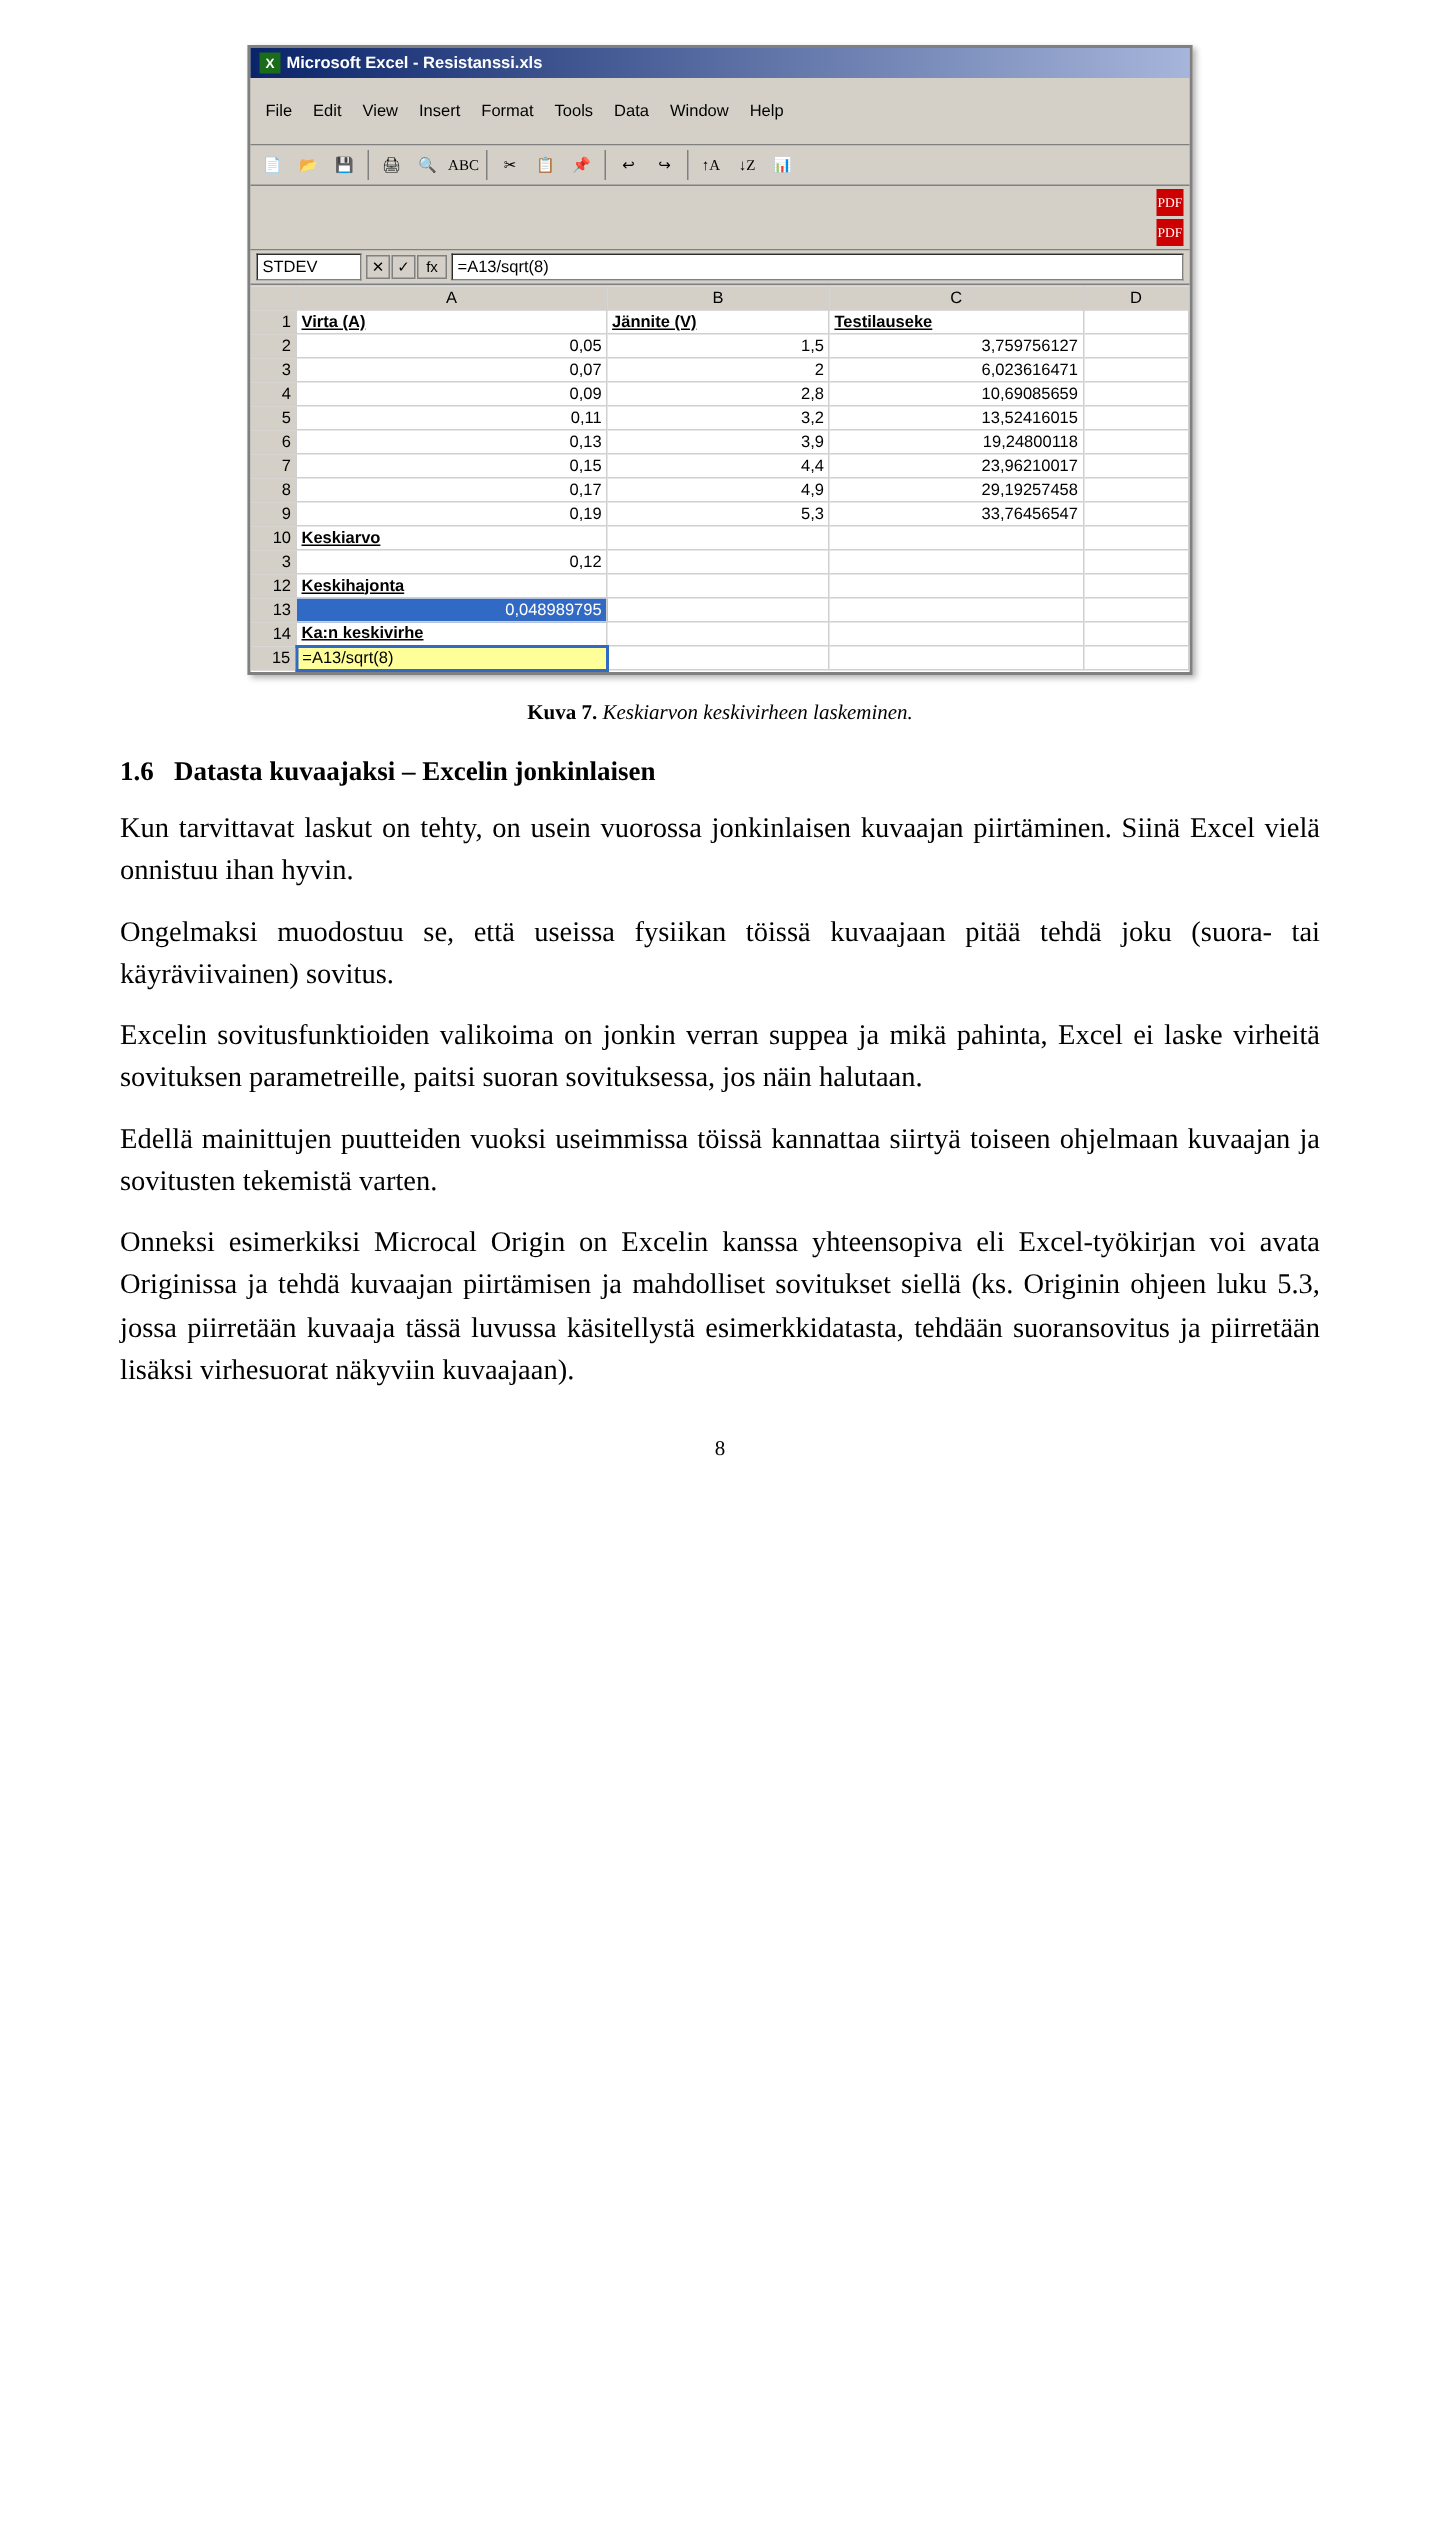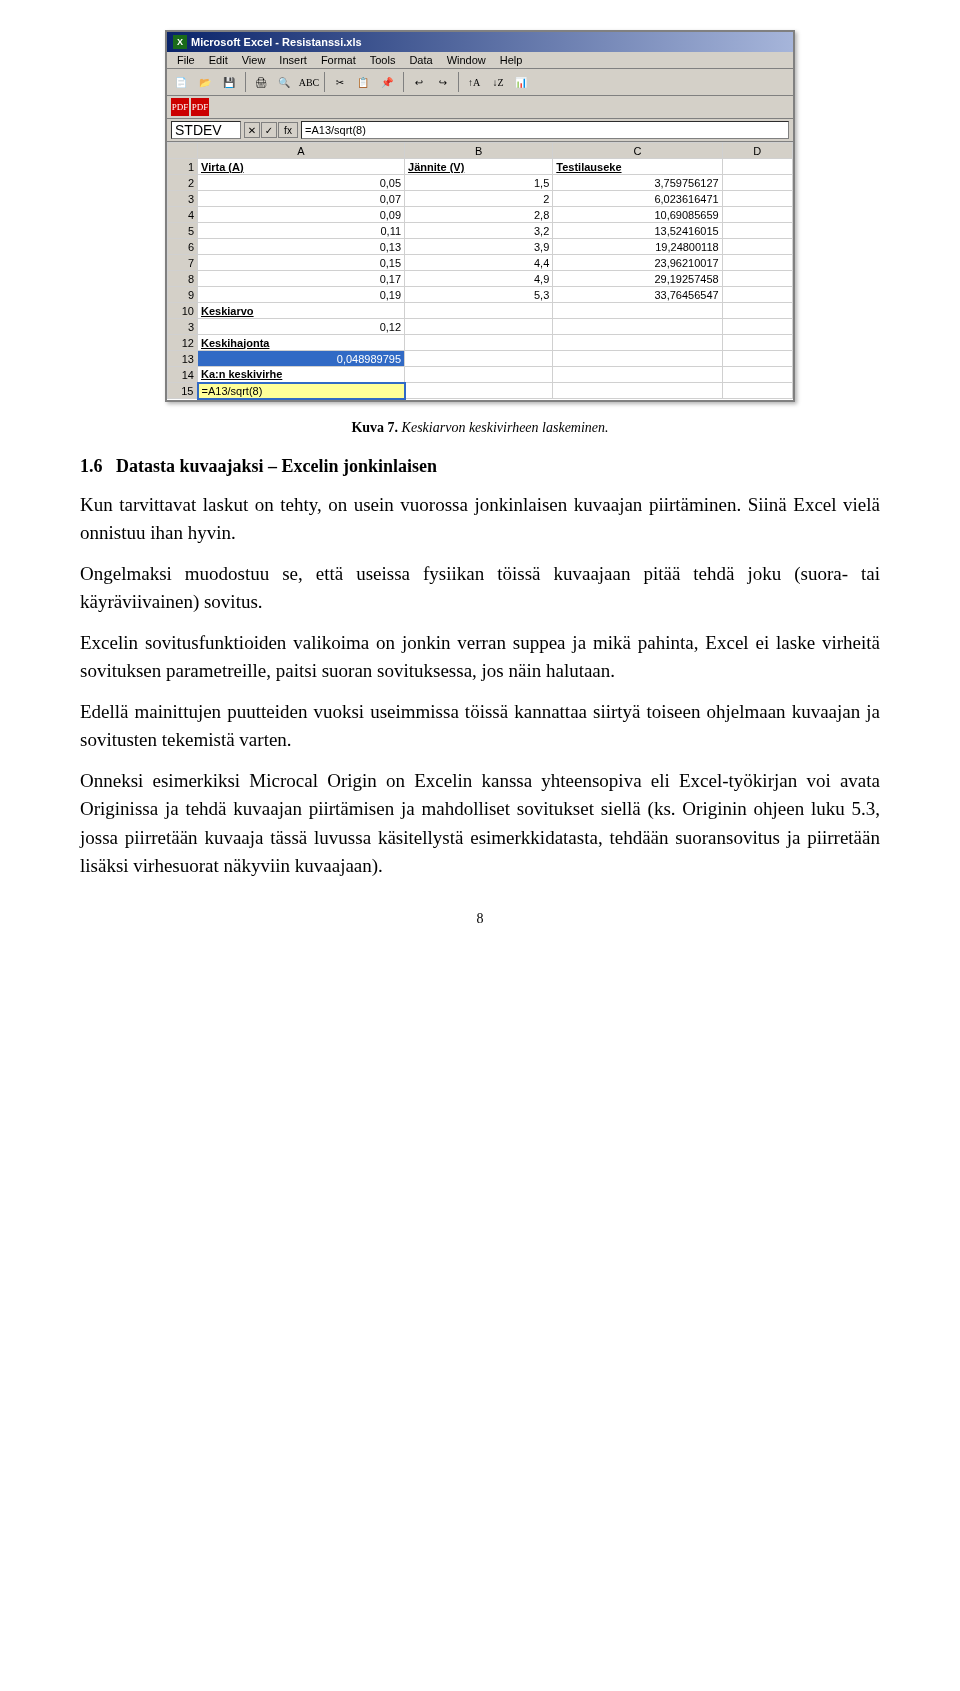--- a/index.html
+++ b/index.html
@@ -42,21 +42,21 @@
       font-size: 9px;
       text-align: center;
       line-height: 14px;
       color: white;
     }
 
     .excel-menubar {
       background: #d4d0c8;
       font-family: Arial, sans-serif;
       font-size: 11px;
-      padding: 0 4px;
+      padding: 14px 4px;
       display: flex;
       gap: 2px;
       border-bottom: 1px solid #808080;
     }
 
     .excel-menubar span {
       padding: 2px 6px;
       cursor: pointer;
     }
 
@@ -82,39 +82,40 @@
     }
     .toolbar-sep { width: 1px; height: 20px; background: #808080; margin: 0 2px; }
 
     .excel-toolbar2 {
       background: #d4d0c8;
       padding: 2px 4px;
       display: flex;
       align-items: flex-end;
       gap: 2px;
       border-bottom: 1px solid #808080;
+      flex-direction: column;
     }
 
     .formula-bar {
       background: #d4d0c8;
       padding: 2px 4px;
       display: flex;
       align-items: center;
       gap: 3px;
       border-bottom: 1px solid #808080;
       font-family: Arial, sans-serif;
       font-size: 11px;
     }
 
     .name-box {
       width: 70px;
       height: 18px;
       border: 1px inset #808080;
       background: white;
-      font-size: 14px;
+      font-size: 11px;
       padding: 1px 3px;
       font-family: Arial, sans-serif;
     }
 
     .formula-btns { display: flex; gap: 1px; }
     .formula-btn {
       width: 16px; height: 16px;
       font-size: 10px;
       background: #d4d0c8;
       border: 1px solid #808080;

